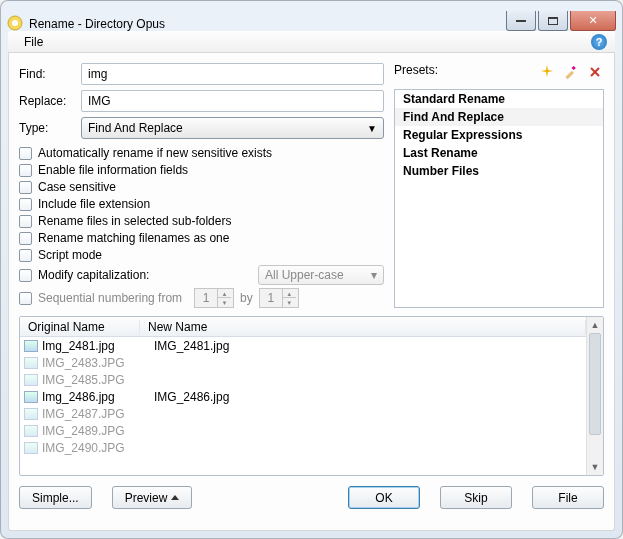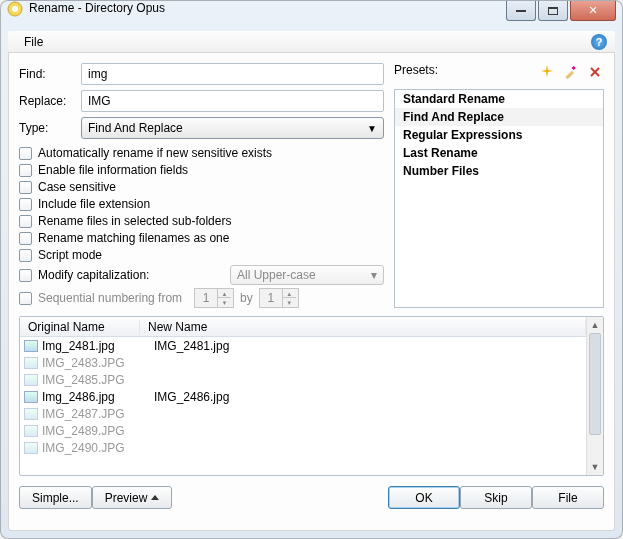--- a/index.html
+++ b/index.html
@@ -1,20 +1,20 @@
 <!DOCTYPE html>
 <html><head>
 <meta charset="utf-8">
 <style>
 * { box-sizing: border-box; margin: 0; padding: 0; font-family: "Segoe UI", Tahoma, sans-serif; font-size: 12px; }
 body { background: #fff; width: 623px; height: 539px; overflow: hidden; }
 
 .window { width: 623px; height: 539px; border: 1px solid rgba(0,0,0,0.25); border-radius: 8px; background: linear-gradient(#eaf1f8, #dfe8f2); box-shadow: 0 0 8px rgba(0,0,0,0.2); display: flex; flex-direction: column; }
 
-.titlebar { height: 30px; display: flex; align-items: flex-start; padding: 0 6px; }
+.titlebar { height: 30px; display: flex; align-items: flex-end; padding: 0 6px; }
 .titlebar .app-icon { width: 16px; height: 16px; margin-right: 6px; }
 .titlebar .title { flex: 1; color: #000; }
 .win-buttons { display: flex; gap: 2px; }
 .win-btn { width: 30px; height: 20px; border: 1px solid #6a7a8a; border-top: none; background: linear-gradient(#e8eef6,#cfdae7); border-radius: 0 0 3px 3px; display: flex; align-items: center; justify-content: center; cursor: default; }
 .win-btn.close { width: 46px; background: linear-gradient(#e9a193,#cf6b57); border-color: #9a4c3f; color: #fff; }
 .win-btn .glyph { font-size: 11px; line-height: 1; }
 .win-btn .min { width: 10px; border-bottom: 2px solid #3a3a3a; }
 .win-btn .max { width: 10px; height: 8px; border: 1px solid #3a3a3a; border-top-width: 2px; }
 
 .menubar { height: 22px; background: linear-gradient(#fdfdfd,#f0f0f0); border-top: 1px solid #fff; border-bottom: 1px solid #d7d7d7; display: flex; align-items: center; padding: 0 8px; margin: 0 7px; border-radius: 2px 2px 0 0; }
@@ -31,21 +31,21 @@
 .form-row { display: flex; align-items: center; gap: 6px; }
 .form-row label { width: 56px; }
 .text-input { flex: 1; height: 22px; border: 1px solid #b7c2cc; border-radius: 2px; padding: 2px 6px; background: #fff; }
 .combo { flex: 1; height: 22px; border: 1px solid #8a98a6; border-radius: 3px; background: linear-gradient(#fdfdfd,#e7e7e7); display: flex; align-items: center; padding: 0 6px; justify-content: space-between; }
 .combo .arrow { font-size: 10px; }
 
 .checks { display: flex; flex-direction: column; gap: 3px; margin-top: 2px; }
 .check-row { display: flex; align-items: center; gap: 6px; color: #000; }
 .check-row.disabled { color: #8a8a8a; }
 .chk { width: 13px; height: 13px; border: 1px solid #8a98a6; background: linear-gradient(#fff,#eef2f6); border-radius: 2px; flex-shrink: 0; }
-.inline-combo { width: 154px; height: 20px; border: 1px solid #c6c6c6; border-radius: 3px; background: linear-gradient(#fdfdfd,#efefef); display: flex; align-items: center; padding: 0 6px; justify-content: space-between; color: #8a8a8a; }
+.inline-combo { width: 126px; height: 20px; border: 1px solid #c6c6c6; border-radius: 3px; background: linear-gradient(#fdfdfd,#efefef); display: flex; align-items: center; padding: 0 6px; justify-content: space-between; color: #8a8a8a; }
 .spin { width: 40px; height: 20px; border: 1px solid #c6c6c6; background: #f2f2f2; display: flex; align-items: center; }
 .spin input { width: 22px; border: none; background: transparent; text-align: center; color: #8a8a8a; font-size: 12px; }
 .spin .spinbtn { width:14px; display:flex; flex-direction:column; border-left:1px solid #c6c6c6; }
 .spin .spinbtn div { height:9px; font-size:7px; line-height:9px; text-align:center; color:#888; border-bottom:1px solid #c6c6c6; }
 .spin .spinbtn div:last-child { border-bottom:none; }
 .bylbl { color:#8a8a8a; }
 
 .presets-header { display: flex; align-items: flex-start; gap: 6px; height: 22px; }
 .presets-header .lbl { margin-right: auto; }
 .preset-btn { width: 18px; height: 18px; display: flex; align-items: center; justify-content: center; }
@@ -66,21 +66,21 @@
 .grid-row.dim .fico { opacity: .55; }
 .grid-row .c1 { width: 112px; }
 .grid-row .c2 { flex: 1; }
 .grid-row.dim { color: #9a9a9a; }
 .vscroll { width: 17px; background: #f1f1f1; border-left: 1px solid #e0e0e0; position: relative; }
 .vscroll .thumb { position: absolute; top: 16px; bottom: 40px; left: 2px; right: 2px; background: #d8dde3; border:1px solid #bfc7d0; border-radius:2px; }
 .vscroll .arr { position:absolute; left:0; right:0; height:16px; display:flex; align-items:center; justify-content:center; font-size:9px; color:#666; }
 .vscroll .arr.up { top:0; }
 .vscroll .arr.down { bottom:0; }
 
-.buttons { display: flex; align-items: flex-end; gap: 0; padding-top: 2px; }
+.buttons { display: flex; align-items: flex-end; gap: 20px; padding-top: 2px; }
 .buttons .gap { flex: 1; }
 .btn { height: 23px; min-width: 72px; padding: 0 12px; border: 1px solid #9aa6b2; border-radius: 3px; background: linear-gradient(#fdfdfd,#e7ebef); display: flex; align-items: center; justify-content: center; gap:4px; }
 .btn.default { border-color: #3c7fb1; box-shadow: 0 0 0 1px #a7d0ee inset; }
 .triangle-up { width:0; height:0; border-left:4px solid transparent; border-right:4px solid transparent; border-bottom:5px solid #333; }
 </style>
 </head>
 <body>
 
 <div class="window">
 

